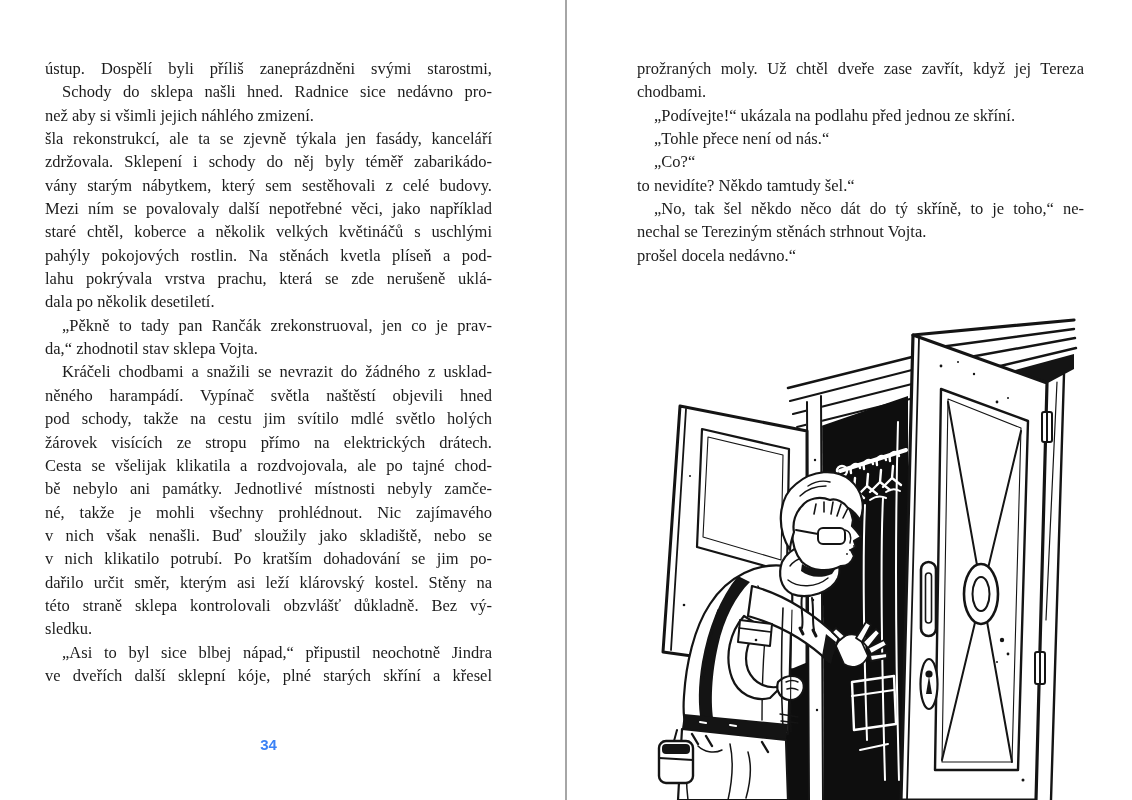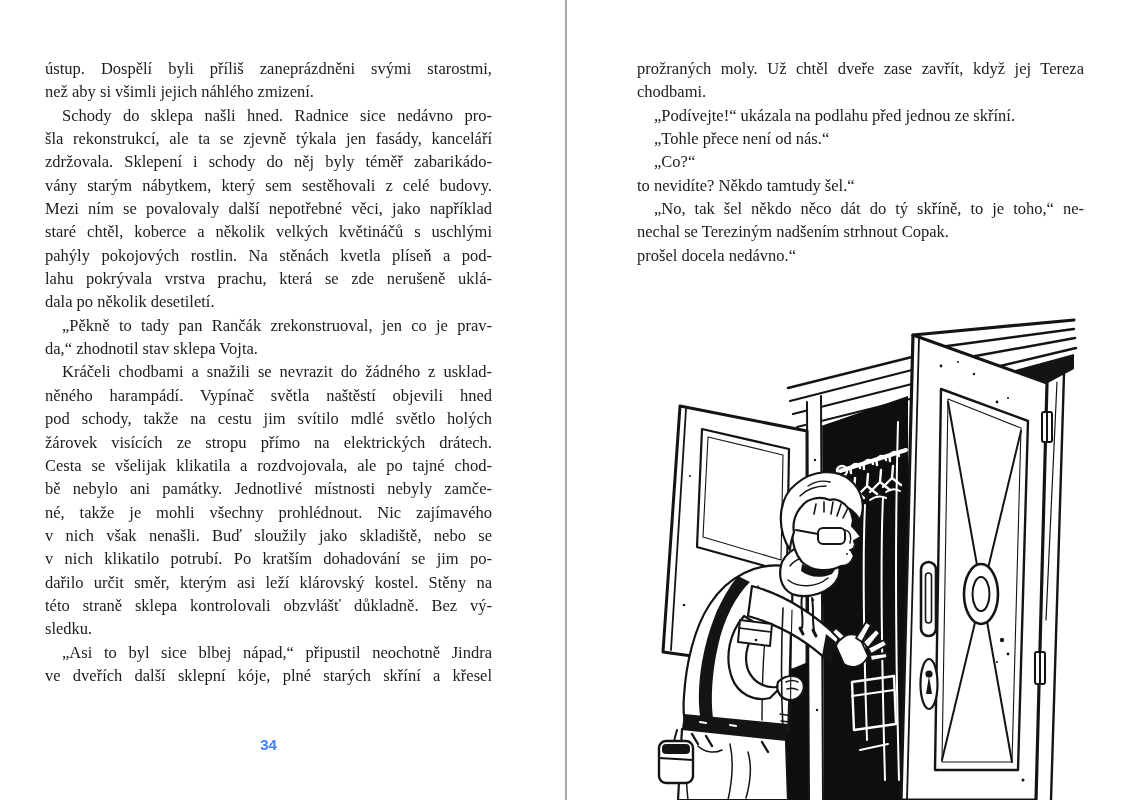--- a/index.html
+++ b/index.html
@@ -22,22 +22,22 @@
   .illustration svg{display:block;}
 </style>
 </head>
 <body>
 
 <div class="spread">
 
   <div class="page page-left">
     <div class="text-block" id="left-text">
         <div class="line">ústup. Dospělí byli příliš zaneprázdněni svými starostmi,</div>
+        <div class="line indent">Schody do sklepa našli hned. Radnice sice nedávno pro-</div>
         <div class="line last">než aby si všimli jejich náhlého zmizení.</div>
-        <div class="line indent">Schody do sklepa našli hned. Radnice sice nedávno pro-</div>
         <div class="line">šla rekonstrukcí, ale ta se zjevně týkala jen fasády, kanceláří</div>
         <div class="line">zdržovala. Sklepení i schody do něj byly téměř zabarikádo-</div>
         <div class="line">vány starým nábytkem, který sem sestěhovali z celé budovy.</div>
         <div class="line">Mezi ním se povalovaly další nepotřebné věci, jako například</div>
         <div class="line">staré chtěl, koberce a několik velkých květináčů s uschlými</div>
         <div class="line">pahýly pokojových rostlin. Na stěnách kvetla plíseň a pod-</div>
         <div class="line">lahu pokrývala vrstva prachu, která se zde nerušeně uklá-</div>
         <div class="line last">dala po několik desetiletí.</div>
         <div class="line indent">„Pěkně to tady pan Rančák zrekonstruoval, jen co je prav-</div>
         <div class="line last">da,“ zhodnotil stav sklepa Vojta.</div>
@@ -63,21 +63,21 @@
 
   <div class="page page-right">
     <div class="text-block" id="right-text">
         <div class="line">prožraných moly. Už chtěl dveře zase zavřít, když jej Tereza</div>
         <div class="line last">chodbami.</div>
         <div class="line last indent">„Podívejte!“ ukázala na podlahu před jednou ze skříní.</div>
         <div class="line last indent">„Tohle přece není od nás.“</div>
         <div class="line last indent">„Co?“</div>
         <div class="line last">to nevidíte? Někdo tamtudy šel.“</div>
         <div class="line indent">„No, tak šel někdo něco dát do tý skříně, to je toho,“ ne-</div>
-        <div class="line last">nechal se Tereziným nadšením strhnout Copak.</div>
+        <div class="line last">nechal se Tereziným stěnách strhnout Vojta.</div>
         <div class="line last">prošel docela nedávno.“</div>
       </div>
 
     <div class="illustration">
       <svg width="460" height="490" viewBox="0 0 460 490" xmlns="http://www.w3.org/2000/svg">
         <g stroke="#141414" stroke-width="2.2" stroke-linecap="round" stroke-linejoin="round" fill="none">
 
           <g>
             <line x1="148" y1="78" x2="272" y2="47" stroke-width="2.6"></line>
             <line x1="150" y1="91" x2="272" y2="60" stroke-width="2.2"></line>

